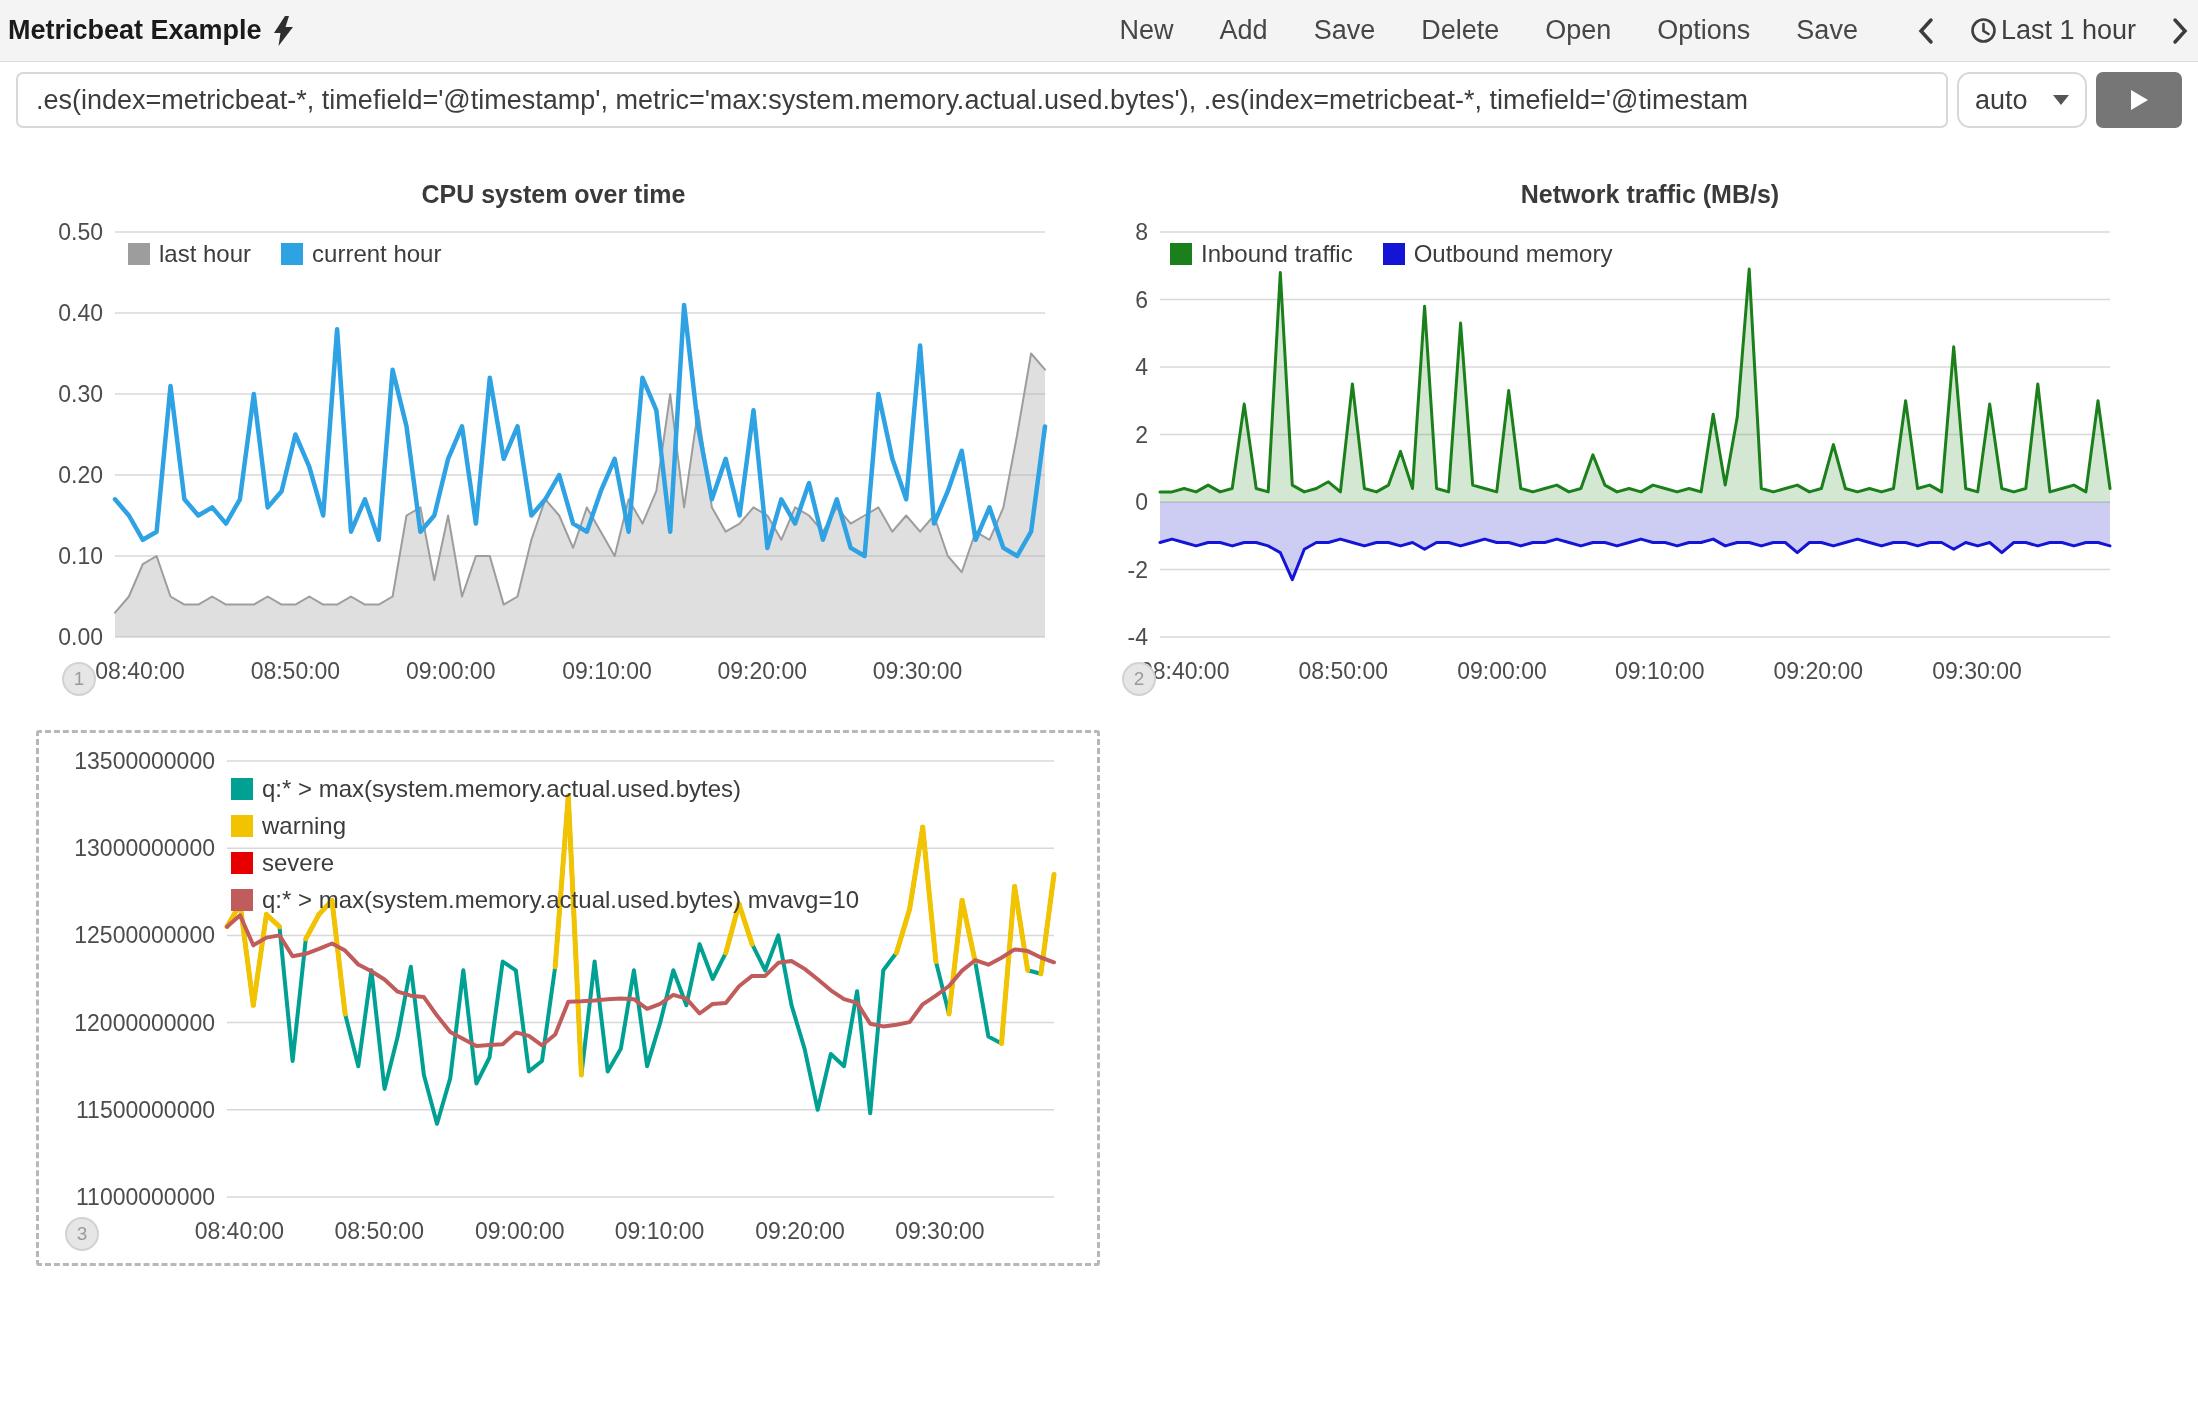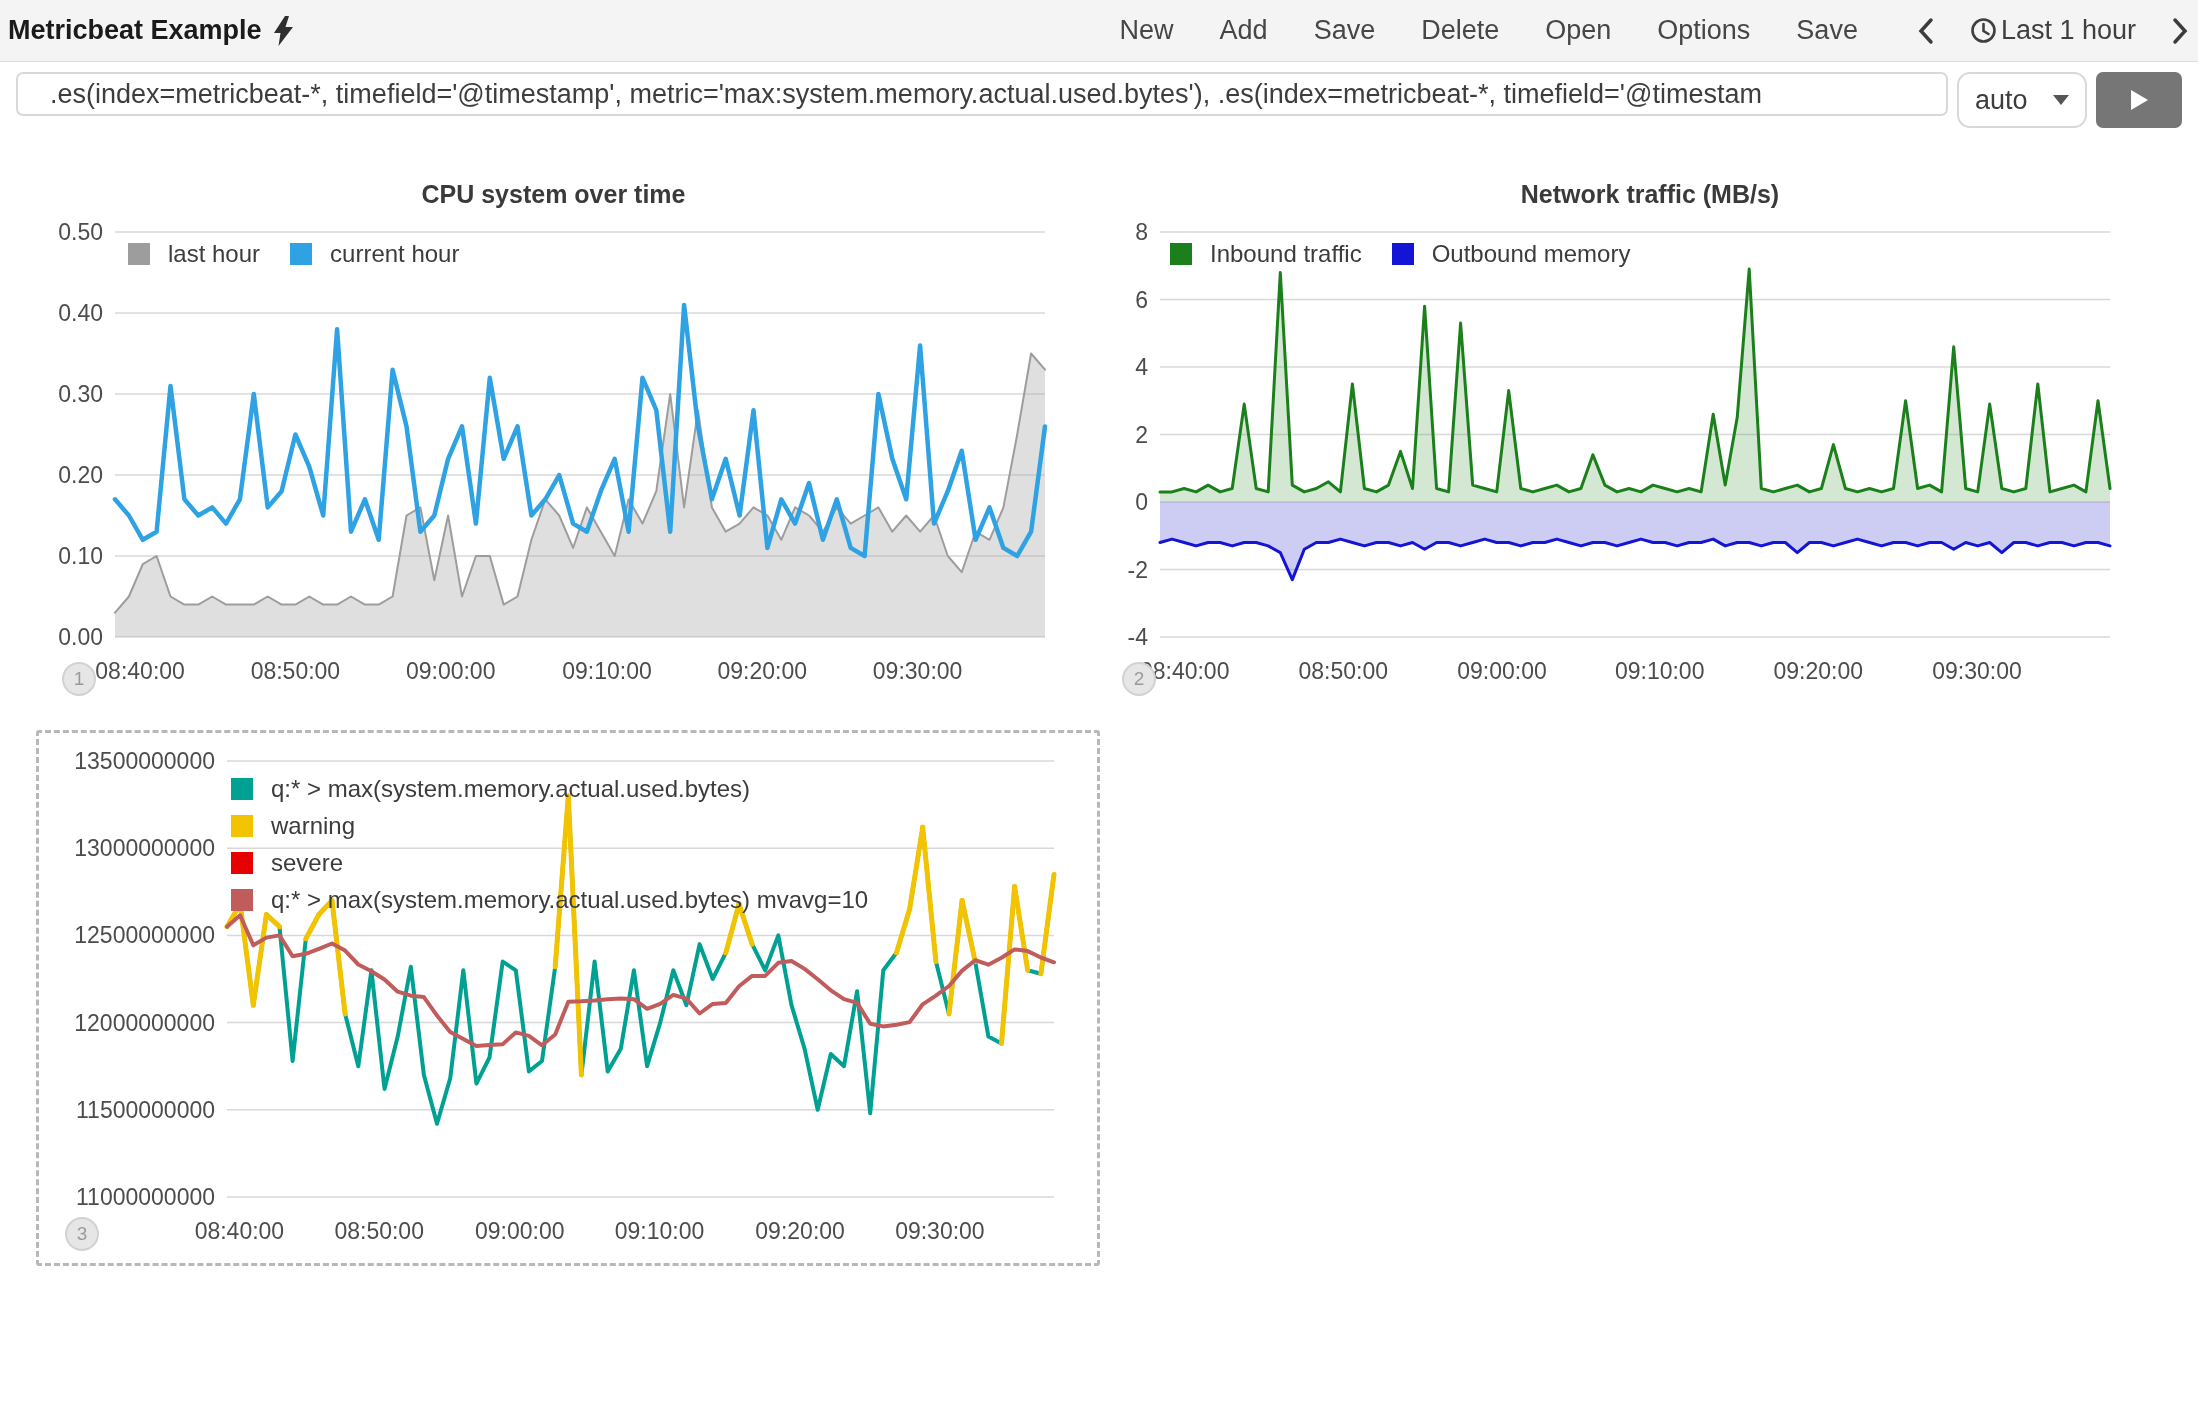--- a/index.html
+++ b/index.html
@@ -13,21 +13,21 @@
   .brand{display:flex;align-items:center;gap:12px}
   .brand-title{font-size:27px;font-weight:bold;color:#1a1a1a}
   .menu{display:flex;gap:46px;margin-left:auto;align-items:flex-end}
   .menu-item{font-size:27px;color:#464646;cursor:pointer}
   .timecontrols{display:flex;align-items:center;gap:34px;margin-left:58px}
   .icon-btn,.time-btn{background:none;border:none;cursor:pointer;display:flex;align-items:center;
           gap:4px;font-size:27px;color:#3f3f3f;padding:0;font-family:inherit}
 
   
   .expr-row{position:absolute;top:72px;left:16px;right:16px;height:56px;display:flex;gap:9px}
-  .expr-input{flex:1;height:44px;border:2px solid #d8d8d8;border-radius:7px;padding:0 32px;
+  .expr-input{flex:1;height:56px;border:2px solid #d8d8d8;border-radius:7px;padding:0 18px;
           font-size:27px;color:#3d3d3d;font-family:inherit;background:#fff;outline:none;white-space:nowrap;overflow:hidden}
   .interval-select{width:130px;height:56px;border:2px solid #d8d8d8;border-radius:13px;background:#fff;
           font-size:27px;color:#3d3d3d;display:flex;align-items:center;justify-content:space-between;
           padding:0 16px;cursor:pointer;font-family:inherit}
   .caret{width:0;height:0;border-left:8px solid transparent;border-right:8px solid transparent;border-top:10px solid #555}
   .play-btn{width:86px;height:56px;border:none;border-radius:7px;background:#767676;
           display:flex;align-items:center;justify-content:center;cursor:pointer}
 
   
   .panel{position:absolute;background:#fff}
@@ -37,21 +37,21 @@
   .chart-title{position:absolute;top:16px;left:0;right:0;text-align:center;font-size:25px;font-weight:bold;color:#3a3a3a}
   svg.chart{position:absolute;left:0;top:0}
   svg text{font-family:"Liberation Sans",sans-serif}
 
   .legend{position:absolute;display:flex}
   .legend.row{flex-direction:row;gap:30px}
   .legend.col{flex-direction:column;gap:9px}
   #legend-0{left:112px;top:76px}
   #legend-1{left:52px;top:76px}
   #legend-2{left:192px;top:42px}
-  .legend-item{display:flex;align-items:center;gap:18px}
+  .legend-item{display:flex;align-items:center;gap:9px}
   .swatch{width:22px;height:22px;display:inline-block;flex:0 0 22px}
   .legend-label{font-size:24px;color:#3c3c3c;white-space:nowrap}
 
   .badge{position:absolute;width:34px;height:34px;border-radius:50%;background:#e6e6e6;
          border:2px solid #d2d2d2;color:#9a9a9a;font-size:19px;display:flex;align-items:center;justify-content:center}
   #badge-0{left:46px;top:498px}
   #badge-1{left:4px;top:498px}
   #badge-2{left:26px;top:484px}
 </style>
 </head>

